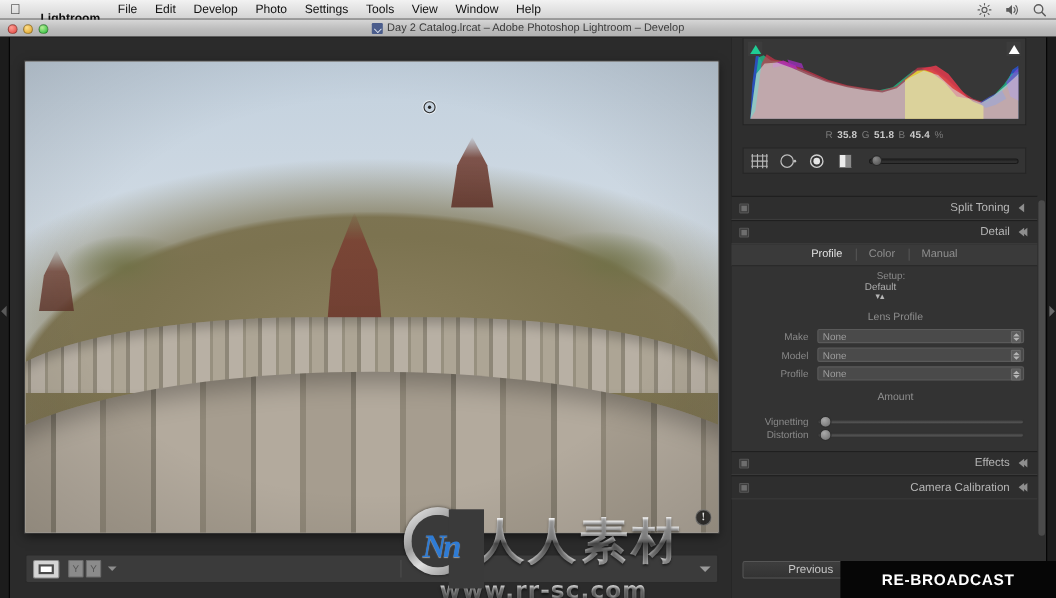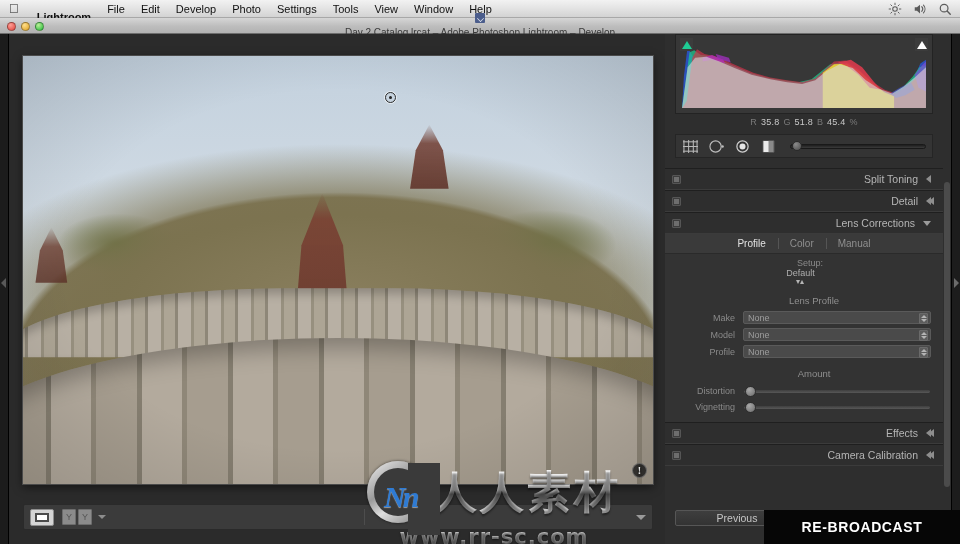--- a/index.html
+++ b/index.html
@@ -35,21 +35,21 @@
     background: linear-gradient(to bottom, #d6d6d6 0%, #bdbdbd 55%, #b2b2b2 100%);
     border-bottom: 1px solid #6d6d6d;
     display: flex; align-items: center; justify-content: center;
     font-size: 10px; color: #3a3a3a;
   }
   .traffic { position: absolute; left: 7px; top: 4px; display: flex; gap: 5px; }
   .light { width: 9px; height: 9px; border-radius: 50%; border: 1px solid rgba(0,0,0,.35); }
   .light.r { background: radial-gradient(circle at 35% 30%, #ff9f95, #e0443e); }
   .light.y { background: radial-gradient(circle at 35% 30%, #ffdf8c, #dea123); }
   .light.g { background: radial-gradient(circle at 35% 30%, #bcf099, #1fb936); }
-  .title-text { display: flex; align-items: center; gap: 4px; white-space: nowrap; flex-direction: column; }
+  .title-text { display: flex; align-items: center; gap: 4px; white-space: nowrap; }
   .doc-icon {
     width: 10px; height: 10px; background: #4b5d8c; border-radius: 1px;
     position: relative; flex: none;
   }
   .doc-icon::after {
     content: ""; position: absolute; left: 2px; top: 2px; width: 6px; height: 6px;
     border: 1.5px solid #e8ecf5; border-top: none; border-left: none;
     transform: rotate(45deg) scale(.7);
   }
 
@@ -251,21 +251,21 @@
   .clip-badge.left { left: 4px; }
   .clip-badge.right { right: 4px; }
   .clip-tri { width:0;height:0;border-left:5px solid transparent;border-right:5px solid transparent;border-bottom:8px solid #fff; }
   .clip-badge.left .clip-tri { border-bottom-color: #1fcc94; }
 
   .rgb-readout {
     height: 16px; display:flex; align-items:center; justify-content:center;
     gap: 4px; font-size: 9px; color: #8d8d8d; letter-spacing: .2px;
   }
   .rgb-readout .lbl { color:#7a7a7a; }
-  .rgb-readout .val { color:#c9c9c9; font-weight:normal; }
+  .rgb-readout .val { color:#c9c9c9; font-weight:bold; }
 
   .tool-strip {
     margin: 4px 10px 0 10px; height: 24px;
     background: #343434; border: 1px solid #252525;
     display: flex; align-items: center; padding: 0 6px; gap: 9px;
   }
   .tsi { width: 17px; height: 15px; display:block; }
   .tool-slider {
     flex: 1; height: 8px; margin-left: 4px; position: relative;
     display: flex; align-items: center;
@@ -582,37 +582,32 @@
                 <line x1="3" y1="2" x2="3" y2="14"></line>
                 <line x1="15" y1="2" x2="15" y2="14"></line>
               </g>
           </svg>
           <div class="tool-slider">
             <div class="track"></div>
             <div class="knob"></div>
           </div>
         </div>
 
-        <div class="sec-header" style="margin-top:10px">
+        <div class="sec-header" style="margin-top:20px">
           <span class="sw"></span>
           <span>Split Toning</span>
           <span class="tri-left"></span>
         </div>
 
         <div class="sec-header">
           <span class="sw"></span>
           <span>Detail</span>
           <span class="tri-left dbl"></span>
         </div>
 
-        <div class="sec-header">
-          <span class="sw"></span>
-          <span>Lens Corrections</span>
-          <span class="tri-down"></span>
-        </div>
 
         <div class="lens-body">
           <div class="lc-tabs">
             <div class="lc-tab active">Profile</div>
             <div class="lc-tab">Color</div>
             <div class="lc-tab">Manual</div>
           </div>
 
 
           <div class="setup-row">
@@ -649,28 +644,28 @@
               <span>None</span>
               <span class="arrows">
                   <i class="up"></i>
                   <i class="dn"></i>
                 </span>
             </span>
           </div>
 
           <div class="amt-title">Amount</div>
 
-          <div class="slider-row">
-            <span class="sl-label">Distortion</span>
+          <div class="slider-row" style="padding-top:6px">
+            <span class="sl-label">Vignetting</span>
             <span class="sl-track">
               <span class="sl-knob" style="left:1px"></span>
             </span>
           </div>
-          <div class="slider-row" style="padding-top:6px">
-            <span class="sl-label">Vignetting</span>
+          <div class="slider-row">
+            <span class="sl-label">Distortion</span>
             <span class="sl-track">
               <span class="sl-knob" style="left:1px"></span>
             </span>
           </div>
         </div>
 
         <div class="sec-header">
           <span class="sw"></span>
           <span>Effects</span>
           <span class="tri-left dbl"></span>

